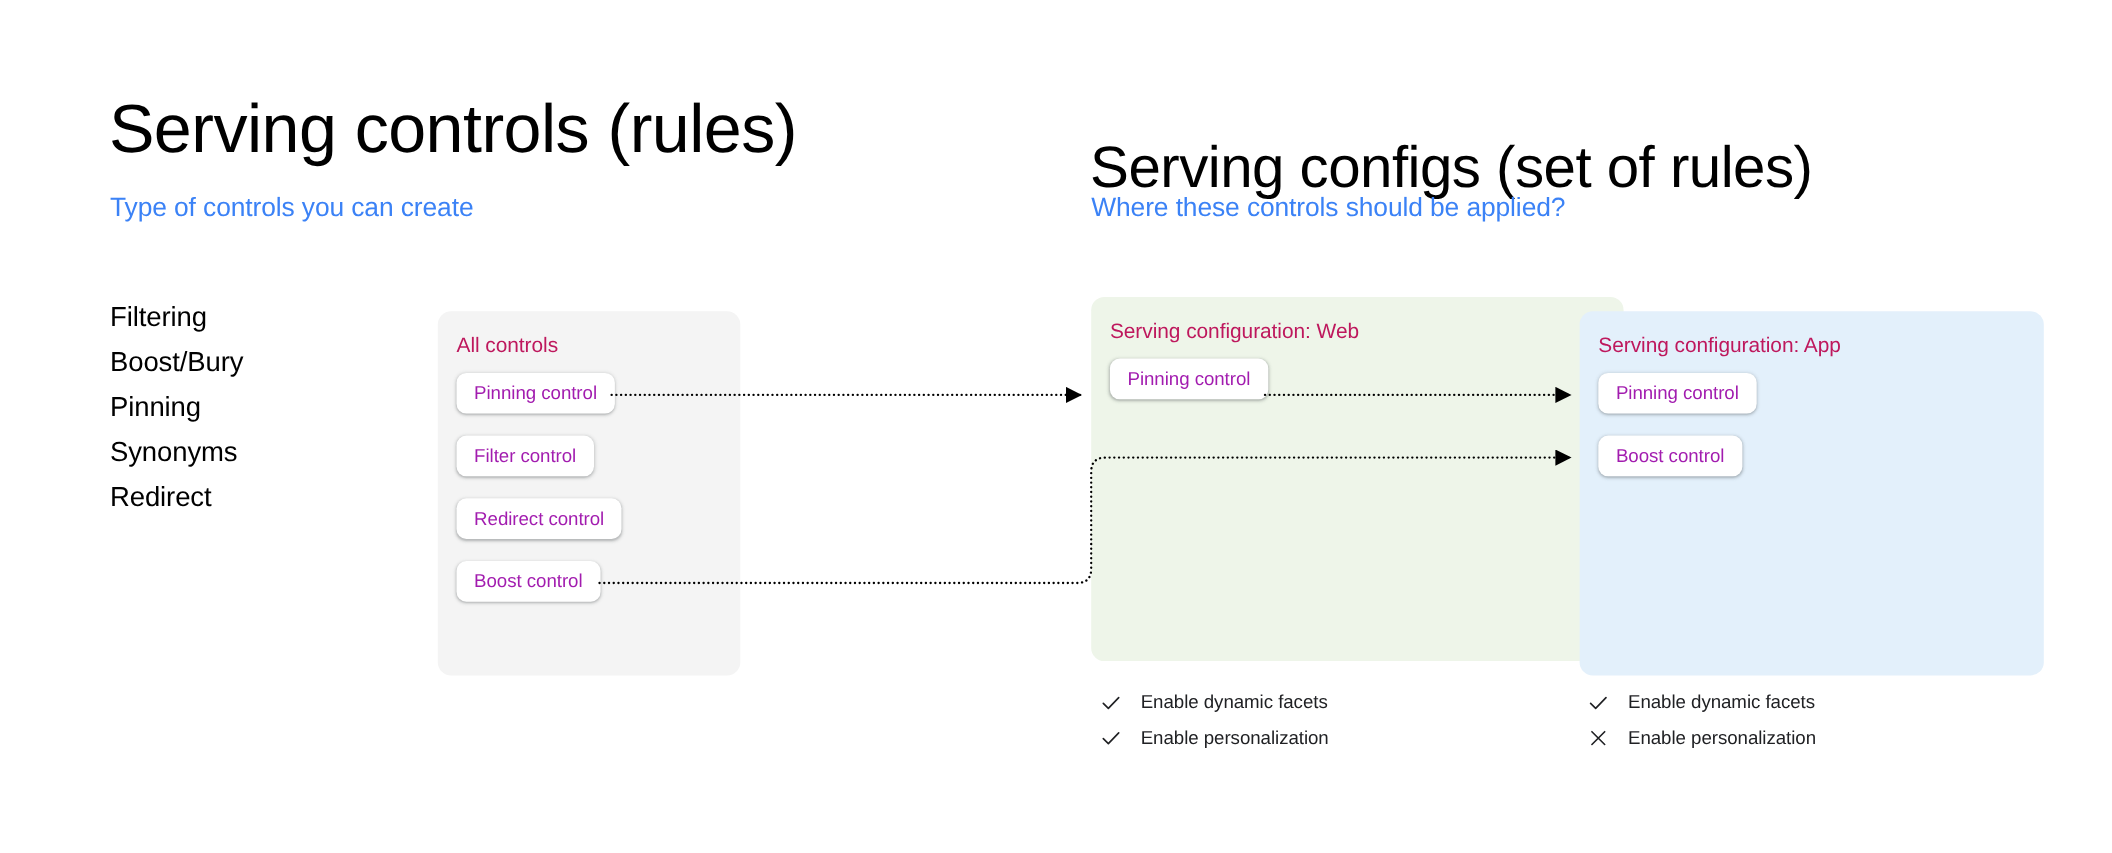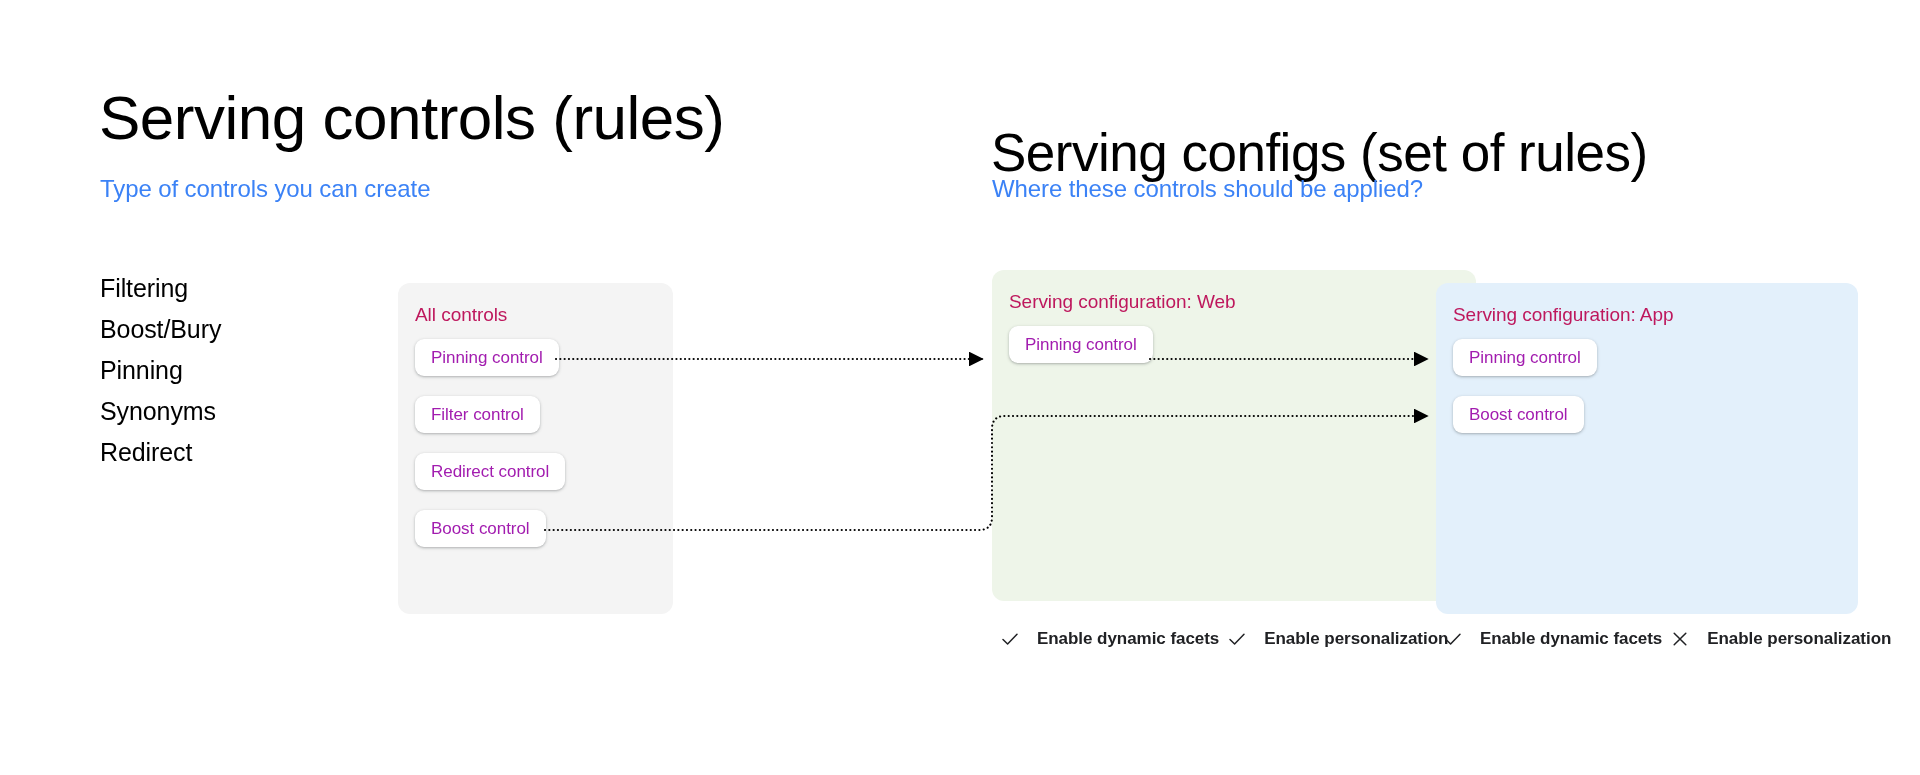--- a/index.html
+++ b/index.html
@@ -109,23 +109,22 @@
     box-shadow: 0 1px 2px rgba(60,64,67,0.25), 0 1px 3px 1px rgba(60,64,67,0.10);
     letter-spacing: -0.05px;
     box-sizing: border-box;
   }
   .chip-left  { left: 17px; }
 
   
   .checklist {
     position: absolute;
     display: flex;
-    flex-direction: row;
+    flex-direction: column;
     gap: 8px;
-    font-weight: bold;
   }
   #checklist-web { left: 1000px; top: 627px; }
   #checklist-app { left: 1443px; top: 627px; }
 
   .check-row {
     display: flex;
     align-items: center;
     gap: 17px;
     font-size: 17px;
     color: #202124;

